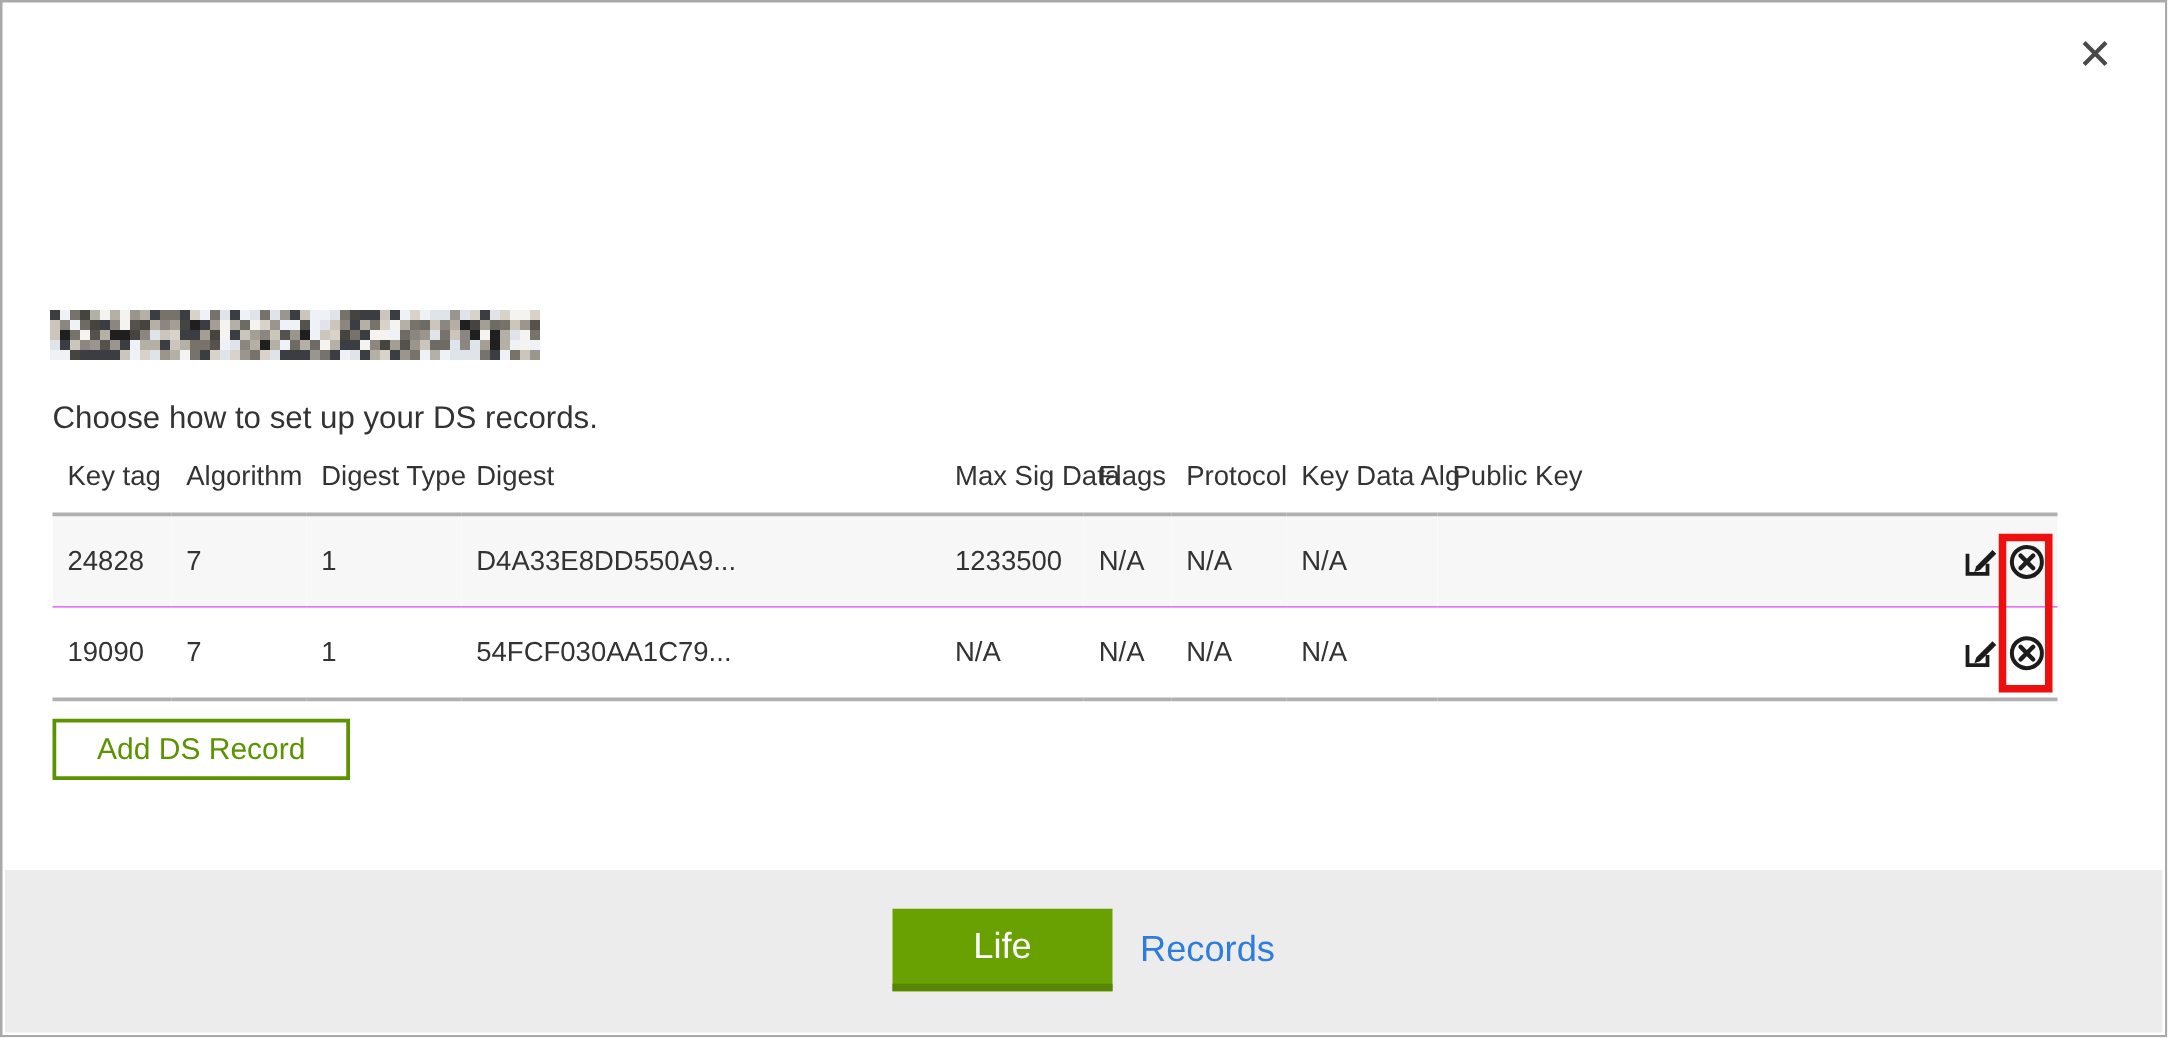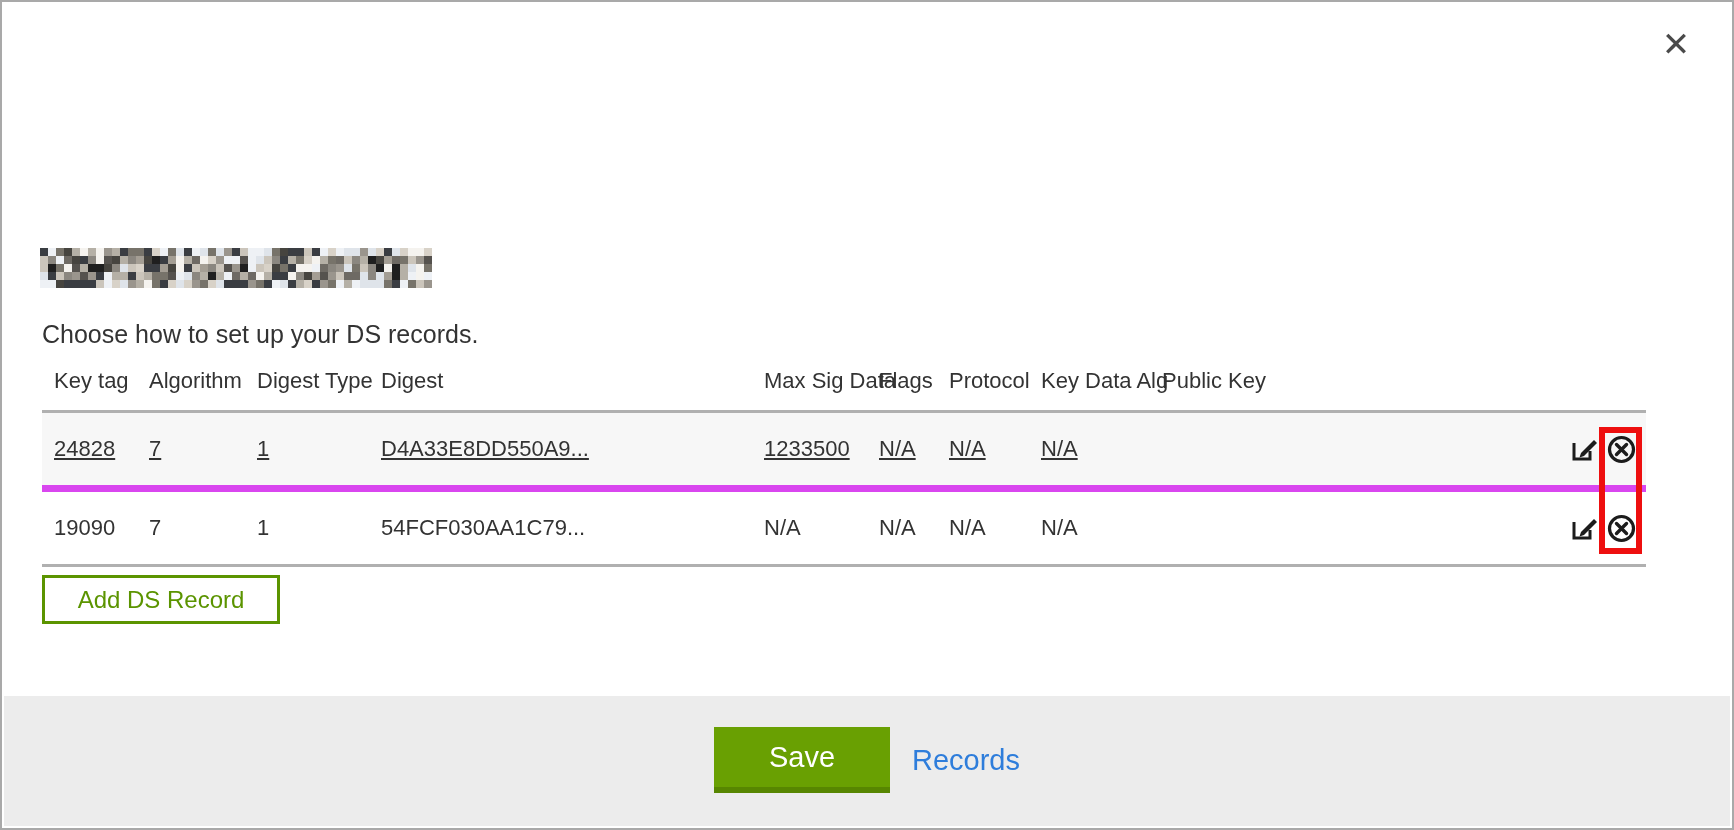--- a/index.html
+++ b/index.html
@@ -15,21 +15,21 @@
   .redacted{position:absolute;left:38px;top:246px;width:392px;height:40px;font-size:0;line-height:0;}
   .redacted span{display:inline-block;width:8px;height:8px;}
 
   .instruction{position:absolute;left:40px;top:318px;font-size:25px;color:#333;}
 
   .table-wrap{position:absolute;left:40px;top:352px;width:1604px;}
   table{border-collapse:collapse;table-layout:fixed;width:1604px;font-size:22px;color:#333;}
   thead th{font-weight:400;text-align:left;padding:14px 12px 16px 12px;white-space:nowrap;
            border-bottom:3px solid #b0b0b0;}
   tbody tr.row-odd{background:#f7f7f7;}
-  tbody tr.row-odd td{border-bottom:7px solid #d946ef;text-decoration:underline;}
+  tbody tr.row-odd td{border-bottom:1px solid #d946ef;}
   tbody tr.row-even td{border-bottom:3px solid #b0b0b0;}
   tbody td{padding:23px 12px;white-space:nowrap;overflow:hidden;}
   td.actions{padding:0 10px 0 0;}
   .actions-inner{display:flex;justify-content:flex-end;align-items:center;gap:7px;}
   .icon-btn{border:none;background:none;padding:0;margin:0;width:30px;height:30px;cursor:pointer;
             display:inline-flex;align-items:center;justify-content:center;}
   .icon-btn svg{display:block;}
 
   .annotation-box{position:absolute;left:1597px;top:425px;width:43px;height:127px;
             border:6px solid #ee0f0f;box-sizing:border-box;pointer-events:none;}
@@ -154,19 +154,19 @@
         </tbody>
       </table>
     </div>
 
     <div class="annotation-box"></div>
 
     <button class="add-btn">Add DS Record</button>
 
     <div class="footer">
       <div class="footer-inner">
-        <button class="save-btn">Save</button>
+        <button class="save-btn">Life</button>
         <button class="cancel-link">Records</button>
       </div>
     </div>
 
   </div>
 </div>
 
 </body></html>

